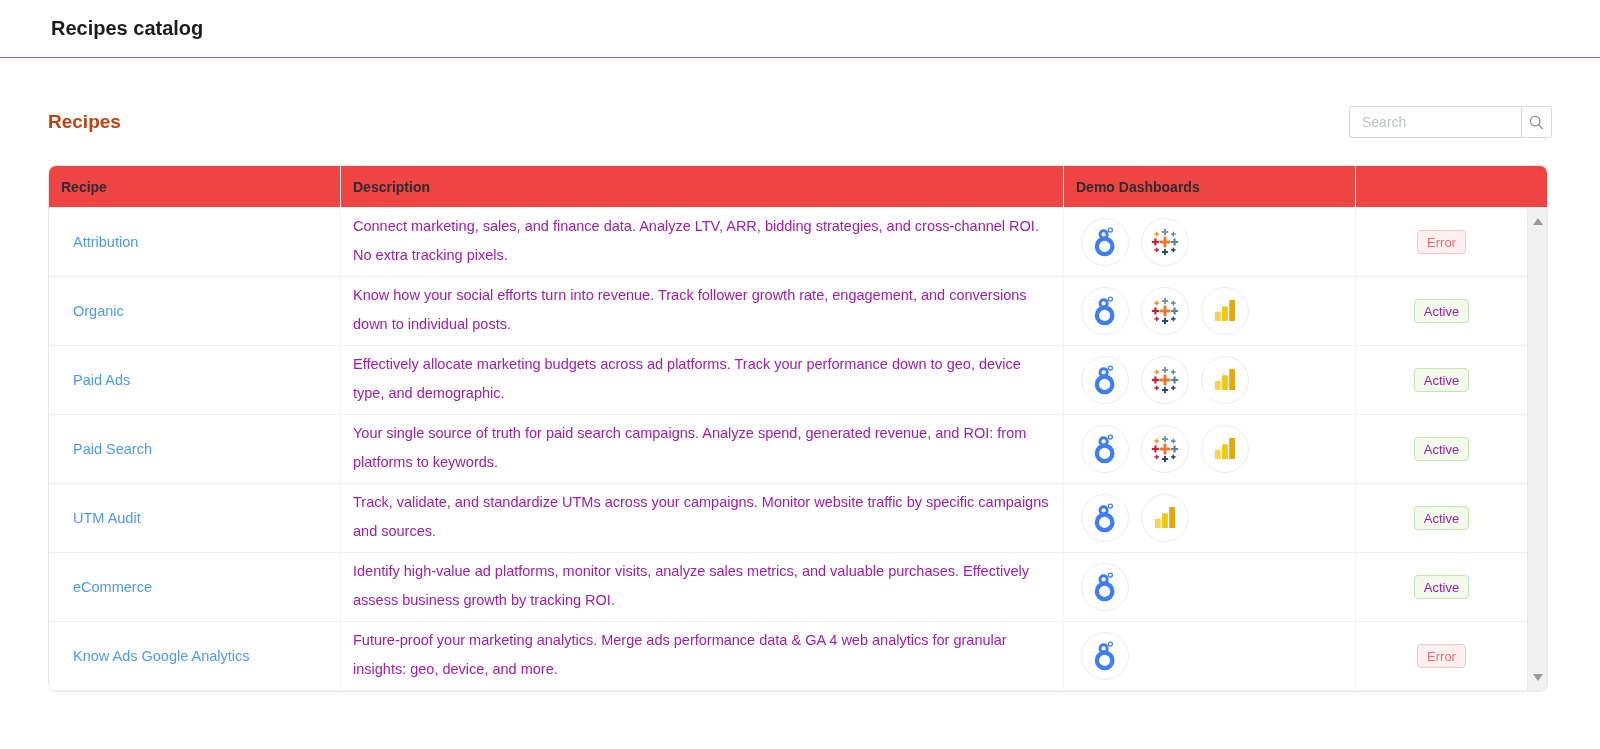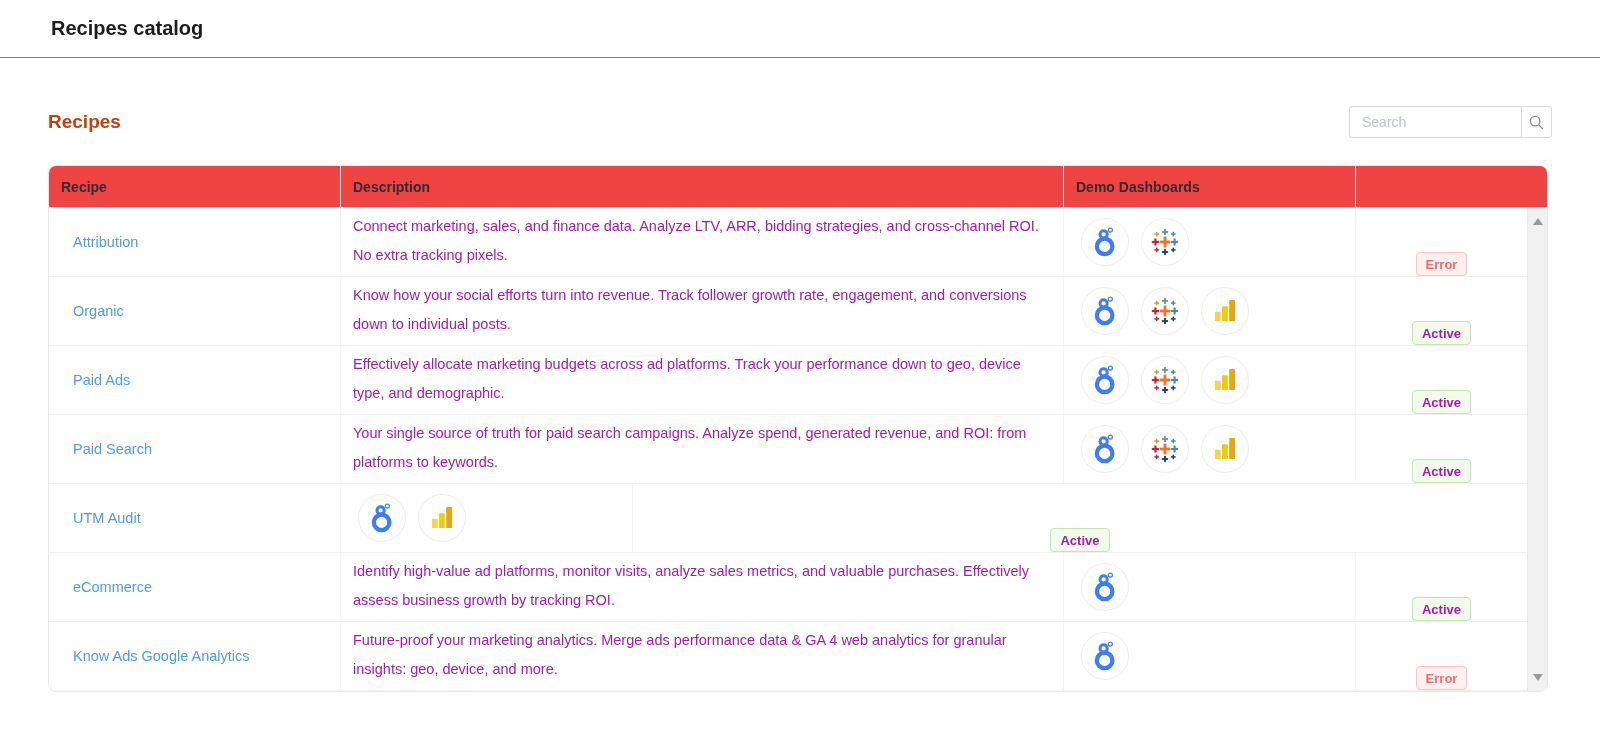--- a/index.html
+++ b/index.html
@@ -67,21 +67,21 @@
   .recipe-link { color:#4b9bf5; font-size:14.5px; text-decoration:none; cursor:pointer;margin-left:12px; }
   .td-desc {
     width:723px; display:flex; 
     padding:4px 12px; border-right:1px solid #f4f4f4;
     color:#a21caf; font-size:14.5px; line-height:29px;
   }
   .td-dash {
     width:292px; display:flex; align-items:center; gap:12px;
     padding-left:17px; border-right:1px solid #f4f4f4;
   }
-  .td-status { flex:1; display:flex; align-items:flex-end; justify-content:center;font-weight:bold; }
+  .td-status { flex:1; display:flex; align-items:center; justify-content:center; }
 
   .icon-btn {
     width:48px; height:48px; border-radius:50%;
     border:1px solid #ededed; background:#fff; padding:0; cursor:pointer;
     display:flex; align-items:center; justify-content:center;
   }
   .icon-glyph { display:flex; align-items:center; justify-content:center; }
 
   .badge {
     display:inline-flex; align-items:center; height:24px;
@@ -412,20 +412,23 @@
               </button>
             </div>
     <div class="td-status">
       <span class="badge badge--active">Active</span>
     </div>
   </div>
           <div class="tr">
     <div class="td-recipe">
       <a class="recipe-link">UTM Audit</a>
     </div>
+    <div class="td-desc">
+      <span>Track, validate, and standardize UTMs across your campaigns. Monitor website traffic by specific campaigns and sources.</span>
+    </div>
     <div class="td-dash">
               <button class="icon-btn">
                 <span class="icon-glyph">
                   <svg viewBox="0 0 36 36" width="31" height="31">
                     <circle cx="17" cy="22.5" r="9" fill="none" stroke="#3e7df4" stroke-width="5"></circle>
                     <circle cx="15.8" cy="8.6" r="4.2" fill="none" stroke="#3e7df4" stroke-width="3.4"></circle>
                     <circle cx="23.6" cy="3.6" r="2.4" fill="none" stroke="#3e7df4" stroke-width="1.4"></circle>
                   </svg>
                 </span>
               </button>

